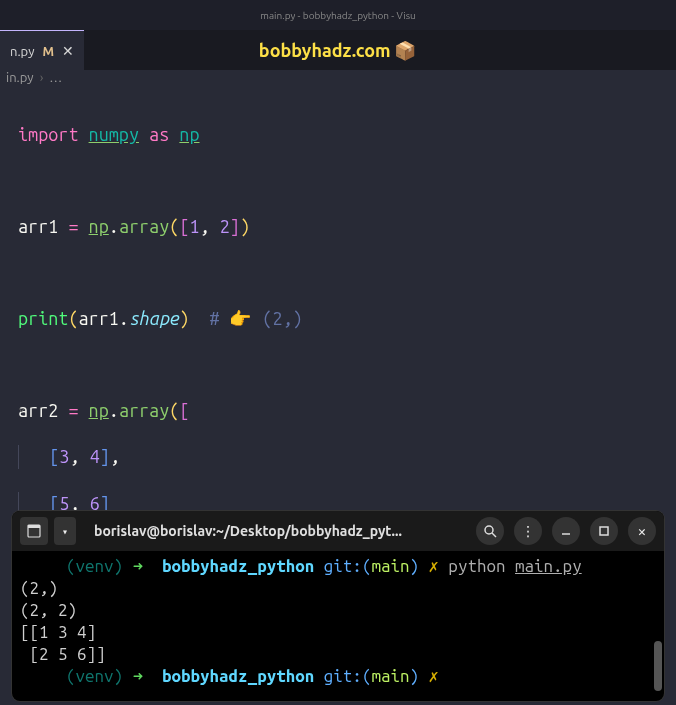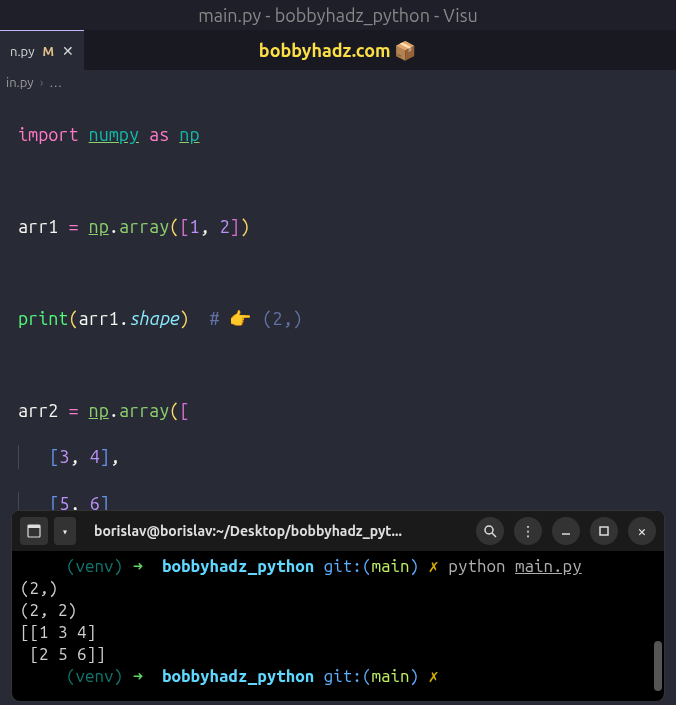--- a/index.html
+++ b/index.html
@@ -13,21 +13,21 @@
   color: #f8f8f2;
 }
 .titlebar {
   height: 30px;
   background: #1e1f29;
   display: flex;
   align-items: center;
   justify-content: center;
   color: #888;
   font-family: 'Ubuntu', sans-serif;
-  font-size: 18px;
+  font-size: 10px;
   position: relative;
 }
 .tabs-row {
   height: 40px;
   background: #191a21;
   display: flex;
   align-items: stretch;
   position: relative;
 }
 .tab {
@@ -50,21 +50,20 @@
   top: 10px;
   font-family: 'Ubuntu', sans-serif;
   font-size: 18px;
   font-weight: 600;
   color: #fde047;
   pointer-events: none;
 }
 .breadcrumb {
   height: 24px;
   display: flex;
-  align-items: center;
   padding: 0 6px;
   gap: 6px;
   font-family: 'Ubuntu', sans-serif;
   font-size: 13px;
   color: #9b9b9b;
   background: #282a36;
 }
 .breadcrumb .sep { color: #666; }
 .editor {
   padding: 6px 0 6px 18px;

